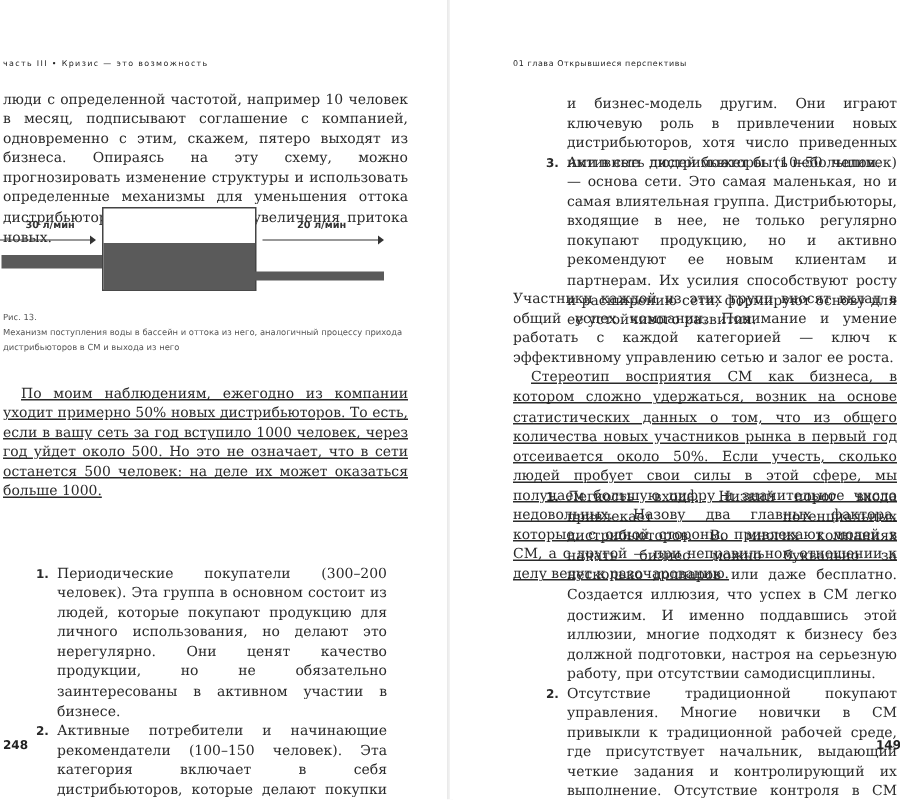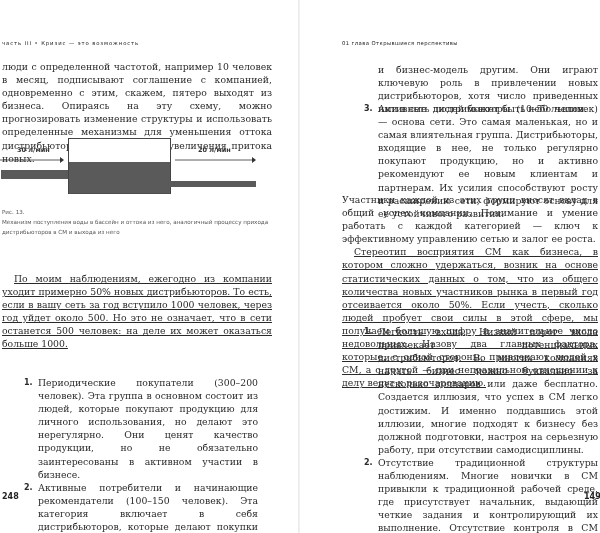--- a/index.html
+++ b/index.html
@@ -47,21 +47,21 @@
       <line x1="175" y1="22" x2="252" y2="22" stroke="#333" stroke-width="0.8"></line>
       <polygon points="252,19 256,22 252,25" fill="#333"></polygon>
       <rect x="170" y="43" width="86" height="6" fill="#5a5a5a"></rect>
     </svg>
 
     <div class="caption">
       <div>Рис. 13.</div>
       <div>Механизм поступления воды в бассейн и оттока из него, аналогичный процессу прихода дистрибьюторов в СМ и выхода из него</div>
     </div>
 
-    <div class="text" style="left:2px; top:272px; width:270px;">
+    <div class="text" style="left:2px; top:256px; width:270px;">
       <p class="indent">По моим наблюдениям, ежегодно из компании уходит примерно 50% новых дистрибьюторов. То есть, если в вашу сеть за год вступило 1000 человек, через год уйдет около 500. Но это не означает, что в сети останется 500 человек: на деле их может оказаться больше 1000.</p>
     </div>
 
     <ol class="text ol" style="left:38px; top:376px; width:220px;">
       <li>
         <span class="num">1.</span>
         <span>Периодические покупатели (300–200 человек). Эта группа в основном состоит из людей, которые покупают продукцию для личного использования, но делают это нерегулярно. Они ценят качество продукции, но не обязательно заинтересованы в активном участии в бизнесе.</span>
       </li>
       <li>
         <span class="num">2.</span>
@@ -93,19 +93,19 @@
       <p class="indent">Стереотип восприятия СМ как бизнеса, в котором сложно удержаться, возник на основе статистических данных о том, что из общего количества новых участников рынка в первый год отсеивается около 50%. Если учесть, сколько людей пробует свои силы в этой сфере, мы получаем большую цифру и значительное число недовольных. Назову два главных фактора, которые, с одной стороны, привлекают людей в СМ, а с другой — при неправильном отношении к делу ведут к разочарованию.</p>
     </div>
 
     <ol class="text ol" style="left:78px; top:325px; width:220px;">
       <li>
         <span class="num">1.</span>
         <b class="lead">Легкость входа.</b><span> Низкий порог входа привлекает потенциальных дистрибьюторов. Во многих компаниях начать бизнес можно буквально за несколько долларов или даже бесплатно. Создается иллюзия, что успех в СМ легко достижим. И именно поддавшись этой иллюзии, многие подходят к бизнесу без должной подготовки, настроя на серьезную работу, при отсутствии самодисциплины.</span>
       </li>
       <li>
         <span class="num">2.</span>
-        <b class="lead">Отсутствие традиционной структуры наблюдениям.</b><span> Многие новички в СМ привыкли к традиционной рабочей среде, где присутствует начальник, выдающий четкие задания и контролирующий их выполнение. Отсутствие контроля в СМ создает иллюзию свободы,</span>
+        <b class="lead">Отсутствие традиционной покупают управления.</b><span> Многие новички в СМ привыкли к традиционной рабочей среде, где присутствует начальник, выдающий четкие задания и контролирующий их выполнение. Отсутствие контроля в СМ создает иллюзию свободы,</span>
       </li>
     </ol>
 
     <div class="folio" style="left:284px;">149</div>
   </div>
 </div>
 
 </body></html>

